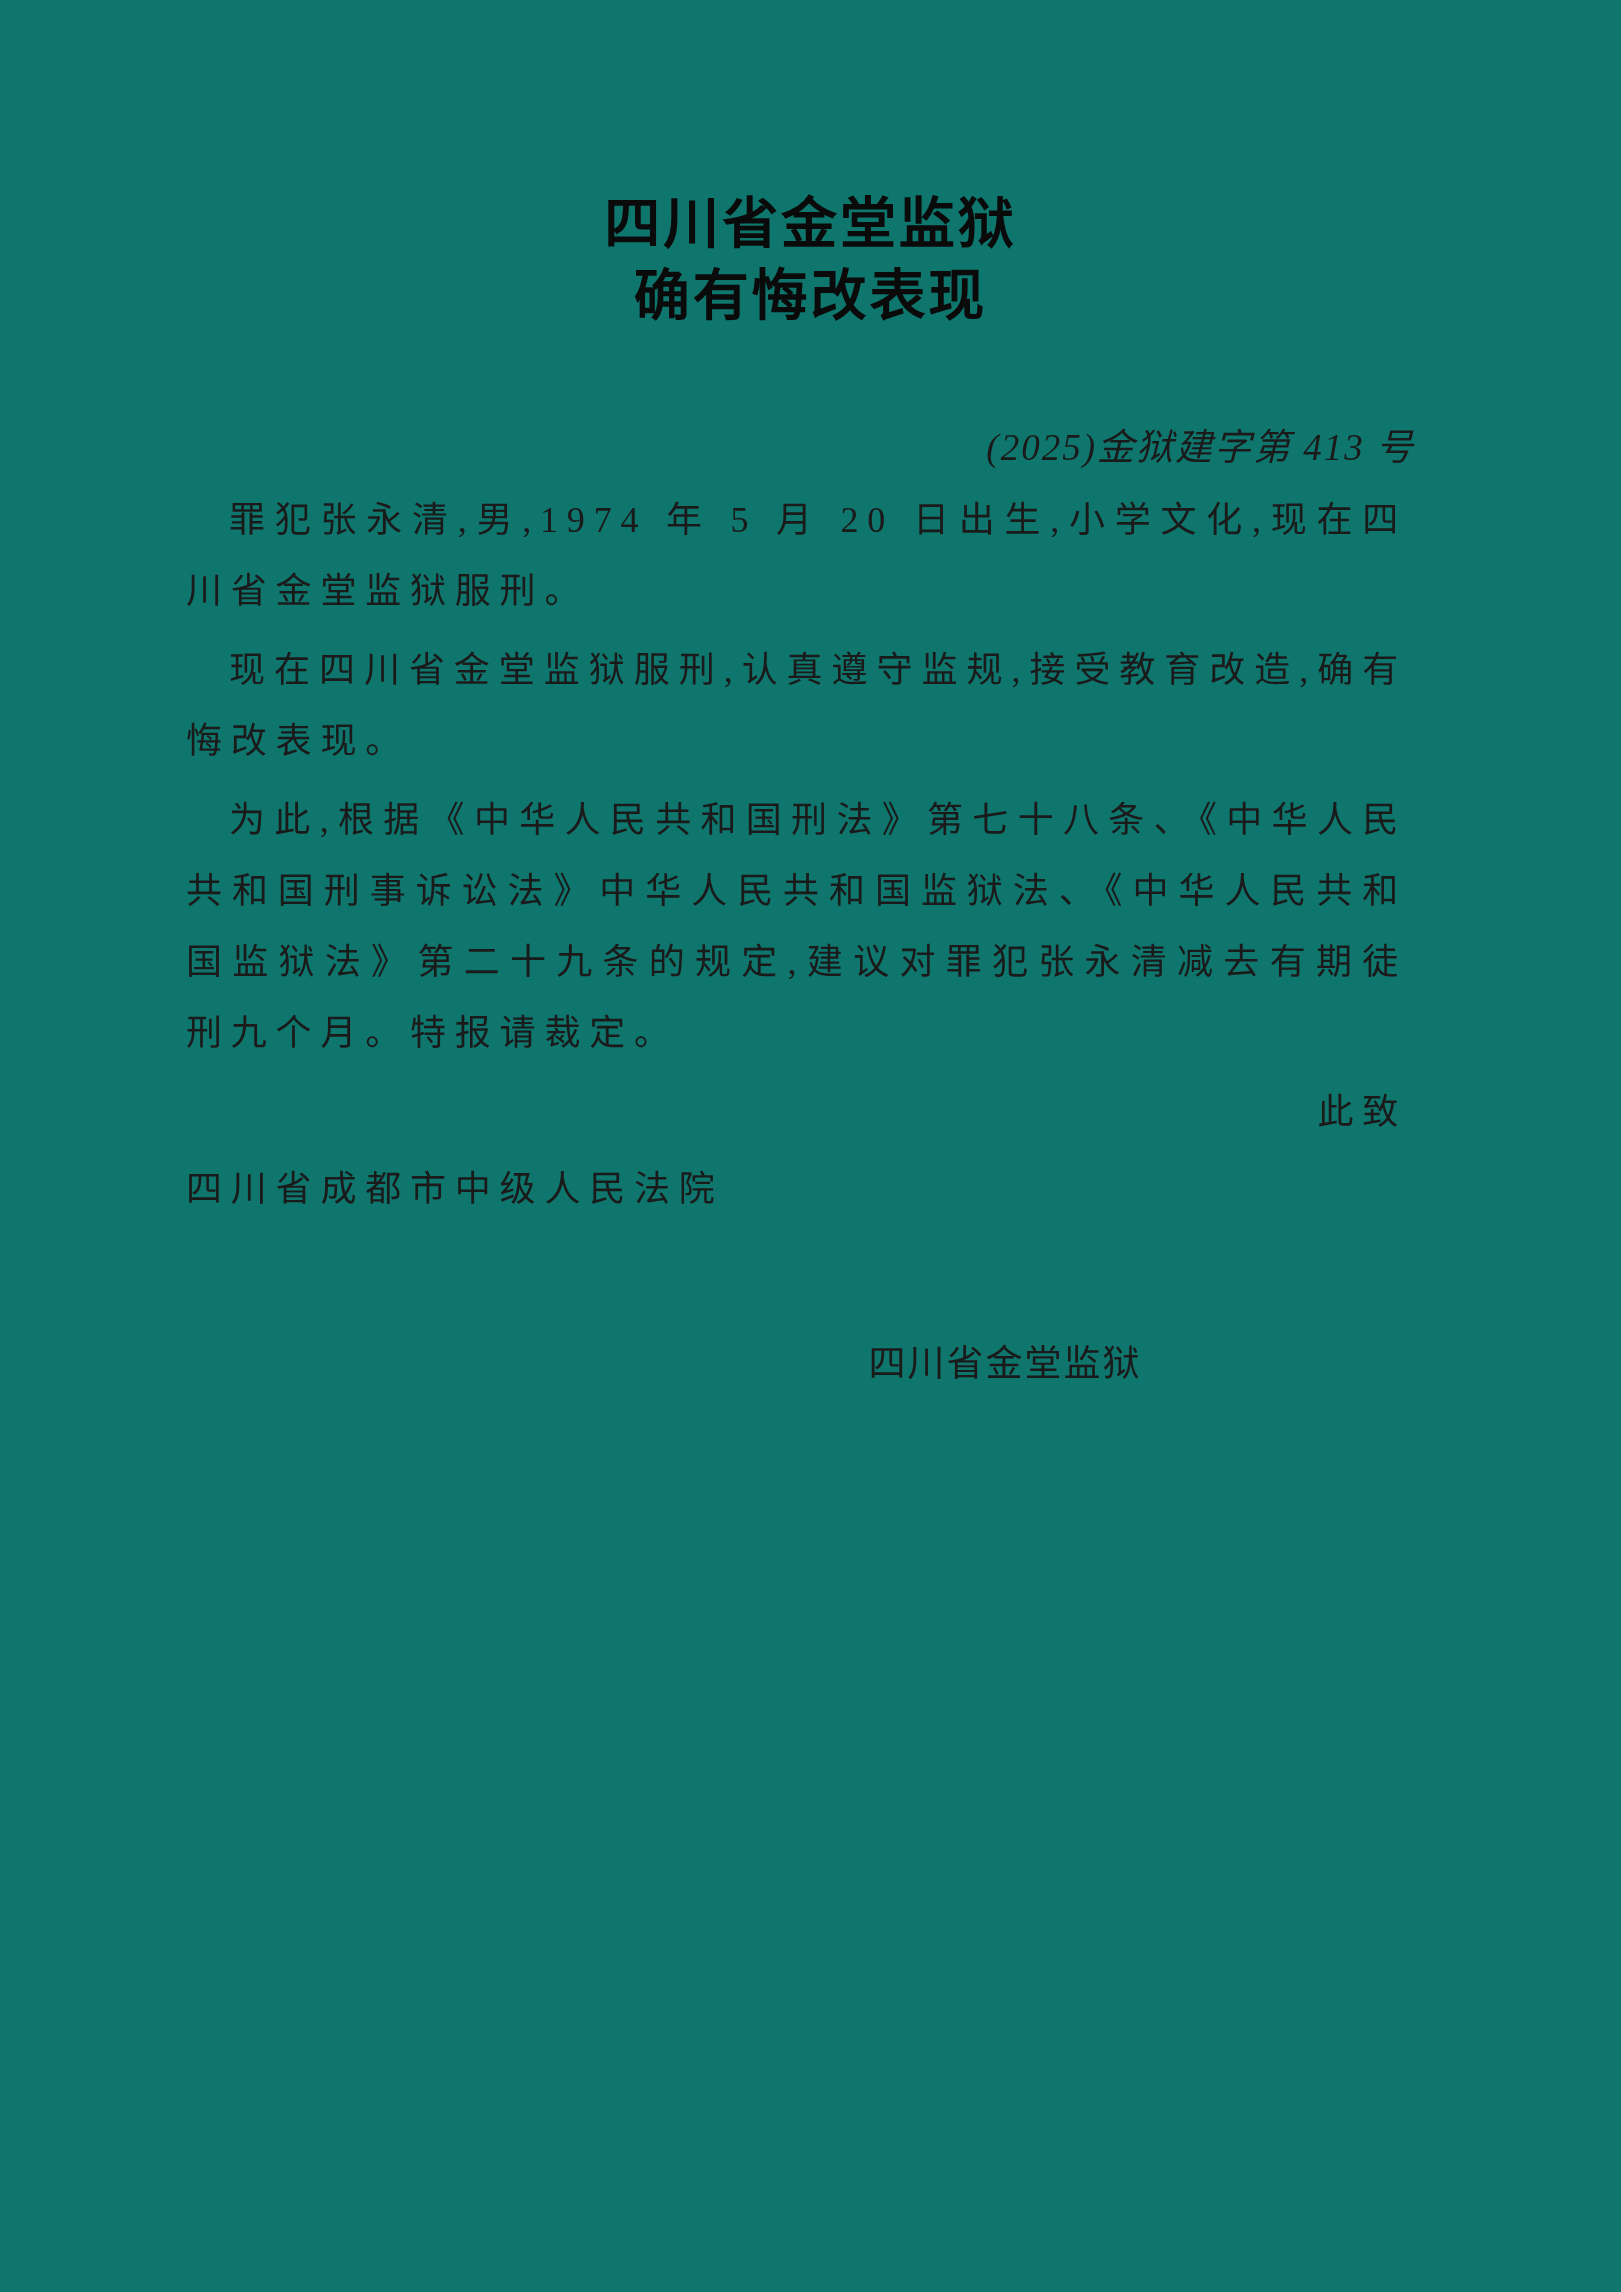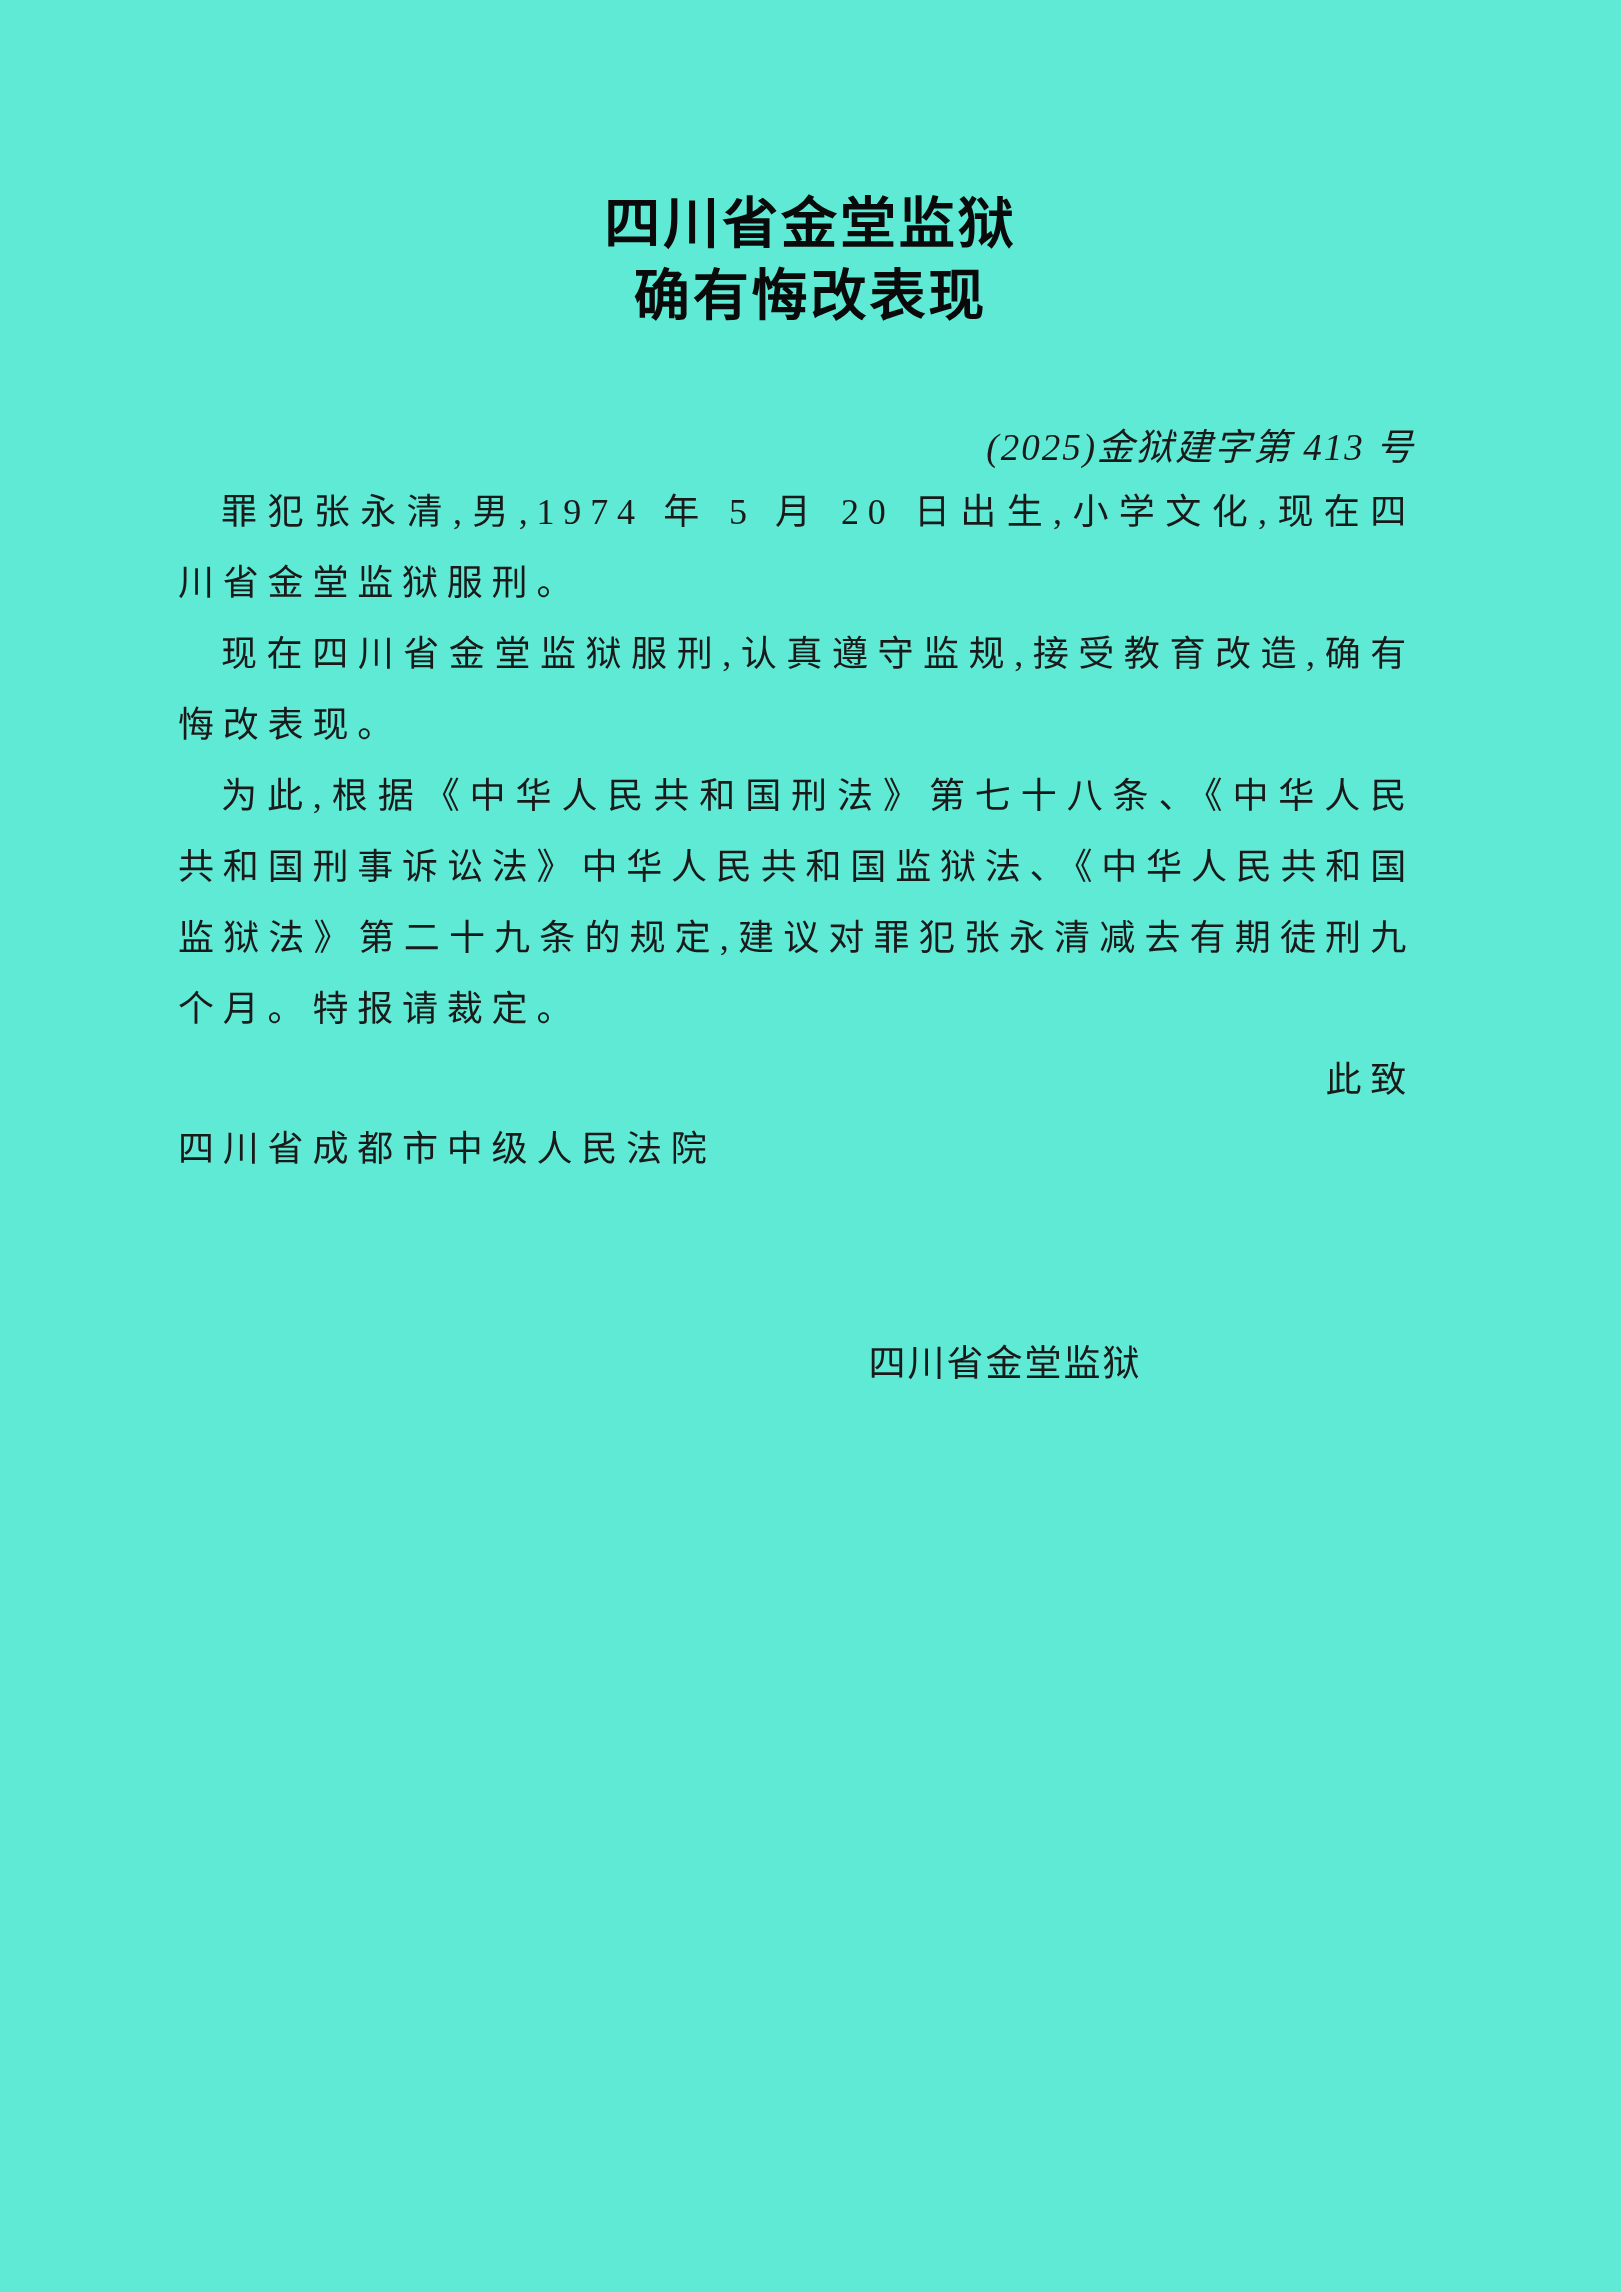--- a/index.html
+++ b/index.html
@@ -4,21 +4,21 @@
 <style>
   html, body {
     margin: 0;
     padding: 0;
     background: #ffffff;
   }
   .page {
     position: relative;
     width: 1621px;
     height: 2293px;
-    background: #5eead4;
+    background: #0f766e;
     color: #111111;
     overflow: hidden;
     font-family: "Liberation Serif", "DejaVu Serif", serif;
   }
   
   .title-block {
     position: absolute;
     top: 188px;
     left: 0;
     right: 0;
@@ -48,21 +48,21 @@
     position: absolute;
     top: 477px;
     left: 178px;
     width: 1237px;
     font-size: 36px;
     line-height: 71px;
     letter-spacing: 8.8px;
     color: #1a1a1a;
   }
   .body-block p {
-    margin: 0;
+    margin: 8px;
     padding: 0;
   }
   .para {
     text-align: justify;
     text-justify: inter-character;
     text-indent: 43px;
   }
   .salute {
     text-indent: 65px;
     text-align: right;

